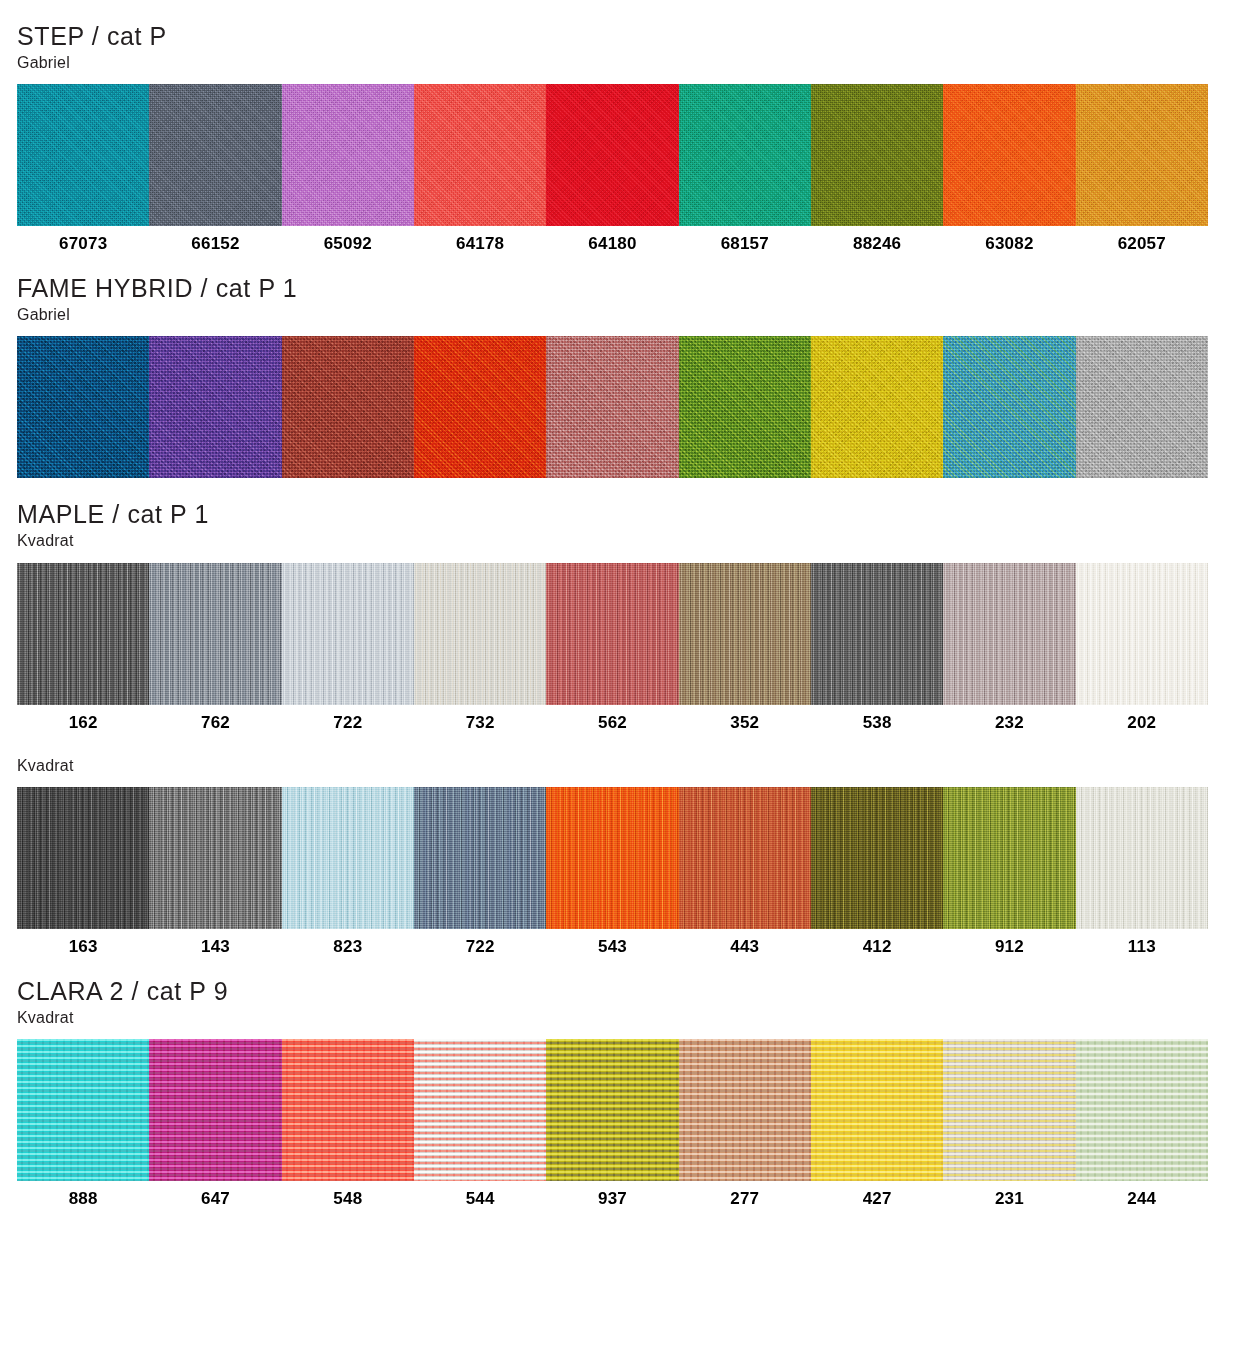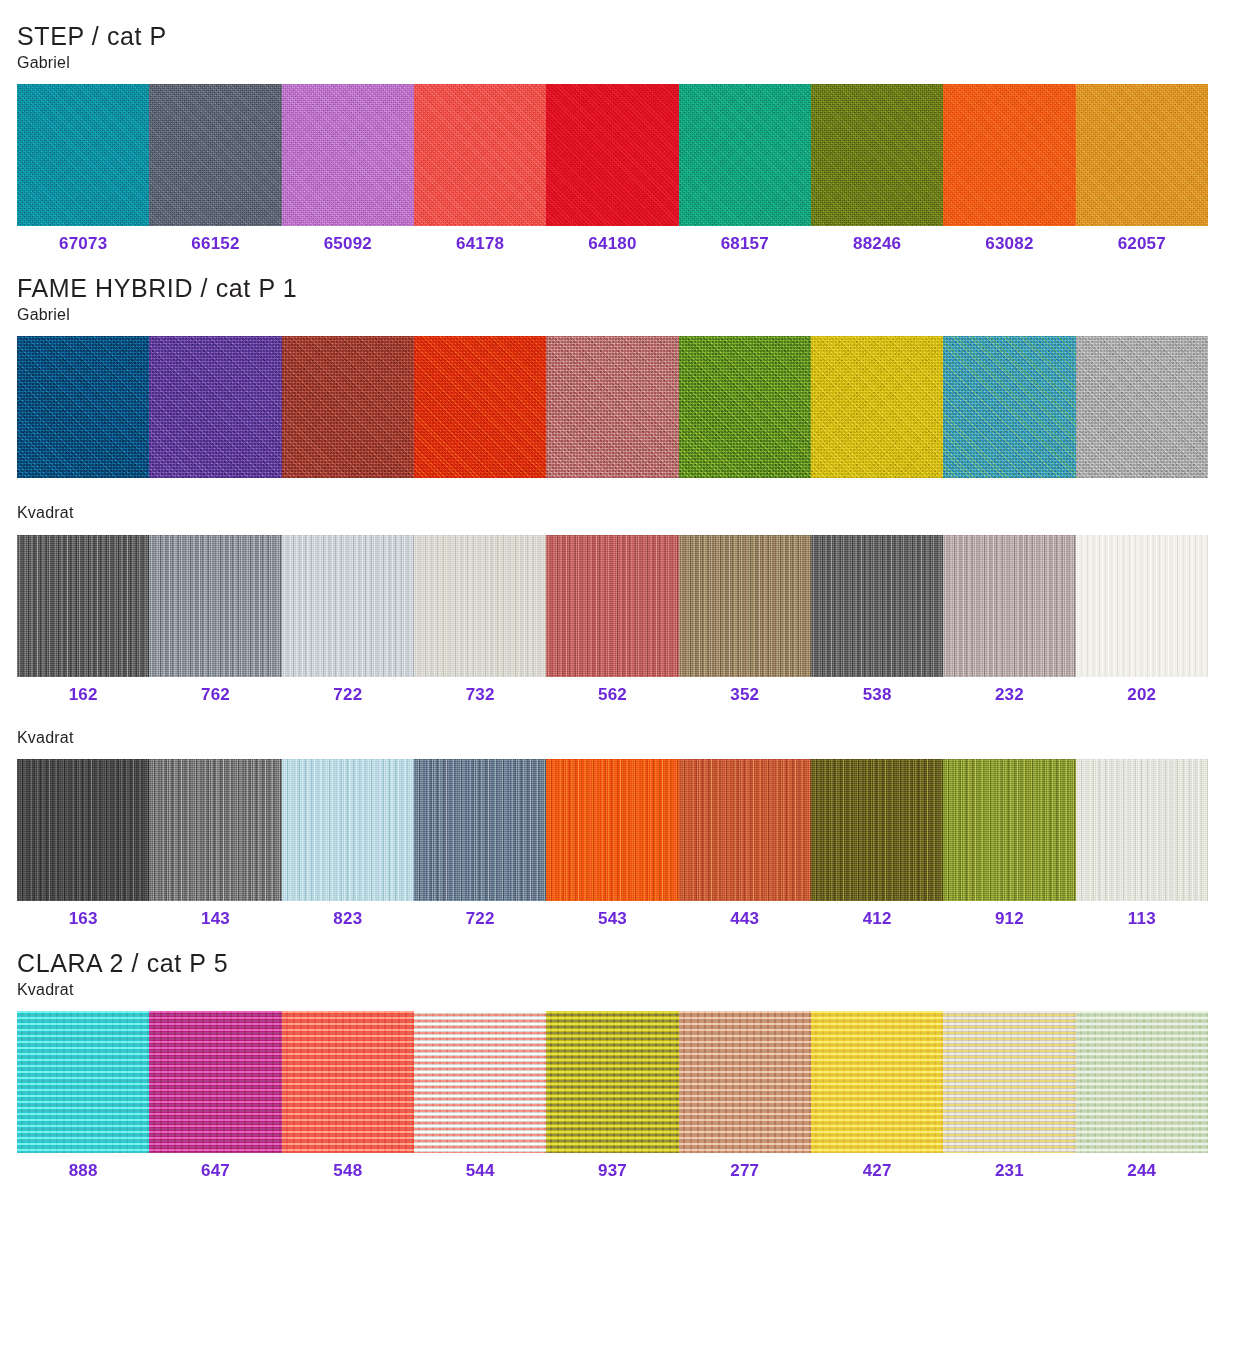--- a/index.html
+++ b/index.html
@@ -66,21 +66,21 @@
   .label-row {
     display: flex;
     width: 1191px;
     margin-top: 9px;
   }
   .label-cell {
     flex: 1 1 0;
     font-size: 17px;
     font-weight: 600;
     letter-spacing: 0.2px;
-    color: #6d28d9;
+    color: #000000;
     text-align: center;
     line-height: 1;
   }
 
   
   
   .tex-dot .weave {
     background-image:
       repeating-linear-gradient(0deg, rgba(255,255,255,0.13) 0 1px, rgba(0,0,0,0.13) 1px 2px),
       repeating-linear-gradient(90deg, rgba(255,255,255,0.10) 0 1px, rgba(0,0,0,0.12) 1px 2px);
@@ -231,20 +231,21 @@
           <div class="weave"></div>
         </div>
         <div class="swatch tex-dot rough" style="background: rgb(180, 180, 180);">
           <div class="fleck" style="background-image: repeating-linear-gradient(45deg, rgb(210, 210, 210) 0px, rgb(210, 210, 210) 1px, rgba(0, 0, 0, 0) 1px, rgba(0, 0, 0, 0) 3px), repeating-linear-gradient(-45deg, rgb(143, 143, 143) 0px, rgb(143, 143, 143) 1px, rgba(0, 0, 0, 0) 1px, rgba(0, 0, 0, 0) 3px); opacity: 0.45;"></div>
           <div class="weave"></div>
         </div>
       </div>
     </div>
     <div class="section">
       <div class="section-head">
+        <div class="section-title">MAPLE / cat P 1</div>
         <div class="section-brand">Kvadrat</div>
       </div>
       <div class="swatch-row">
         <div class="swatch tex-linen" style="background: rgb(93, 93, 93);">
           <div class="fleck" style="background-image: repeating-linear-gradient(90deg, rgb(160, 160, 160) 0px, rgb(160, 160, 160) 1px, rgba(0, 0, 0, 0) 1px, rgba(0, 0, 0, 0) 3px, rgb(46, 46, 46) 3px, rgb(46, 46, 46) 4px, rgba(0, 0, 0, 0) 4px, rgba(0, 0, 0, 0) 6px); opacity: 0.55;"></div>
           <div class="weave"></div>
         </div>
         <div class="swatch tex-linen" style="background: rgb(139, 146, 155);">
           <div class="fleck" style="background-image: repeating-linear-gradient(90deg, rgb(193, 199, 205) 0px, rgb(193, 199, 205) 1px, rgba(0, 0, 0, 0) 1px, rgba(0, 0, 0, 0) 3px, rgb(95, 102, 111) 3px, rgb(95, 102, 111) 4px, rgba(0, 0, 0, 0) 4px, rgba(0, 0, 0, 0) 6px); opacity: 0.55;"></div>
           <div class="weave"></div>
@@ -339,21 +340,21 @@
         <div class="label-cell">722</div>
         <div class="label-cell">543</div>
         <div class="label-cell">443</div>
         <div class="label-cell">412</div>
         <div class="label-cell">912</div>
         <div class="label-cell">113</div>
       </div>
     </div>
     <div class="section">
       <div class="section-head">
-        <div class="section-title">CLARA 2 / cat P 5</div>
+        <div class="section-title">CLARA 2 / cat P 9</div>
         <div class="section-brand">Kvadrat</div>
       </div>
       <div class="swatch-row">
         <div class="swatch tex-dash" style="background: rgb(31, 210, 210);">
           <div class="fleck" style="background-image: repeating-linear-gradient(0deg, rgb(16, 165, 171) 0px, rgb(16, 165, 171) 2px, rgba(0, 0, 0, 0) 2px, rgba(0, 0, 0, 0) 6px); background-size: 7px 6px; background-position: 3px 3px; opacity: 0.7;"></div>
           <div class="fleck" style="background-image: repeating-linear-gradient(0deg, rgb(108, 232, 228) 0px, rgb(108, 232, 228) 2px, rgba(0, 0, 0, 0) 2px, rgba(0, 0, 0, 0) 6px); background-size: 7px 6px; background-position: 0px 0px; opacity: 0.85;"></div>
           <div class="weave"></div>
           <div class="weave2"></div>
         </div>
         <div class="swatch tex-dash" style="background: rgb(186, 28, 124);">

